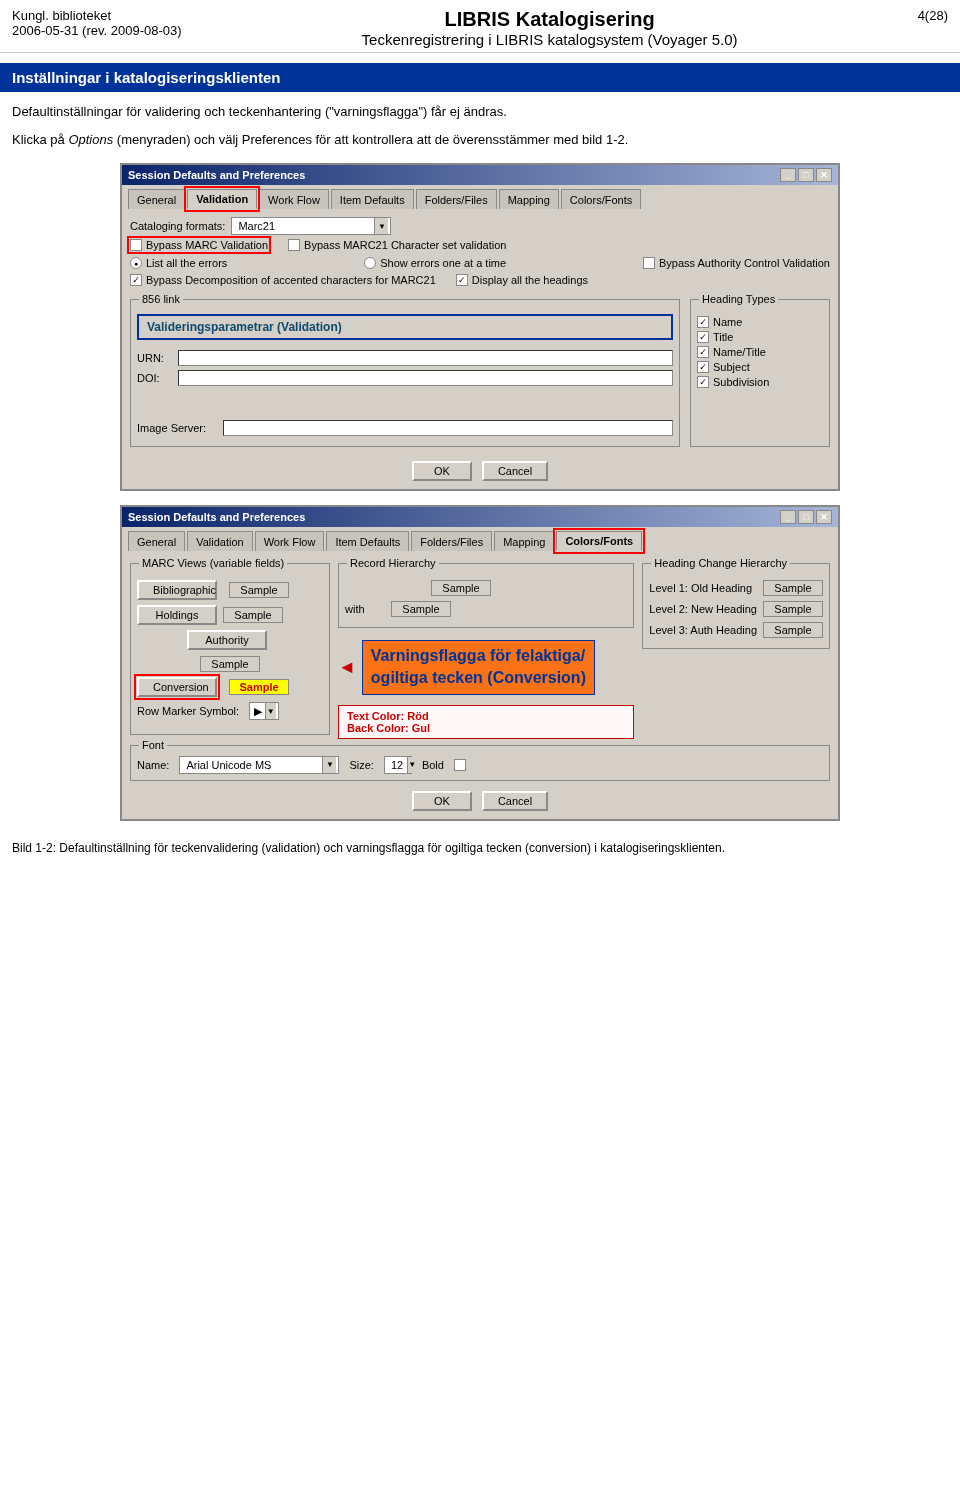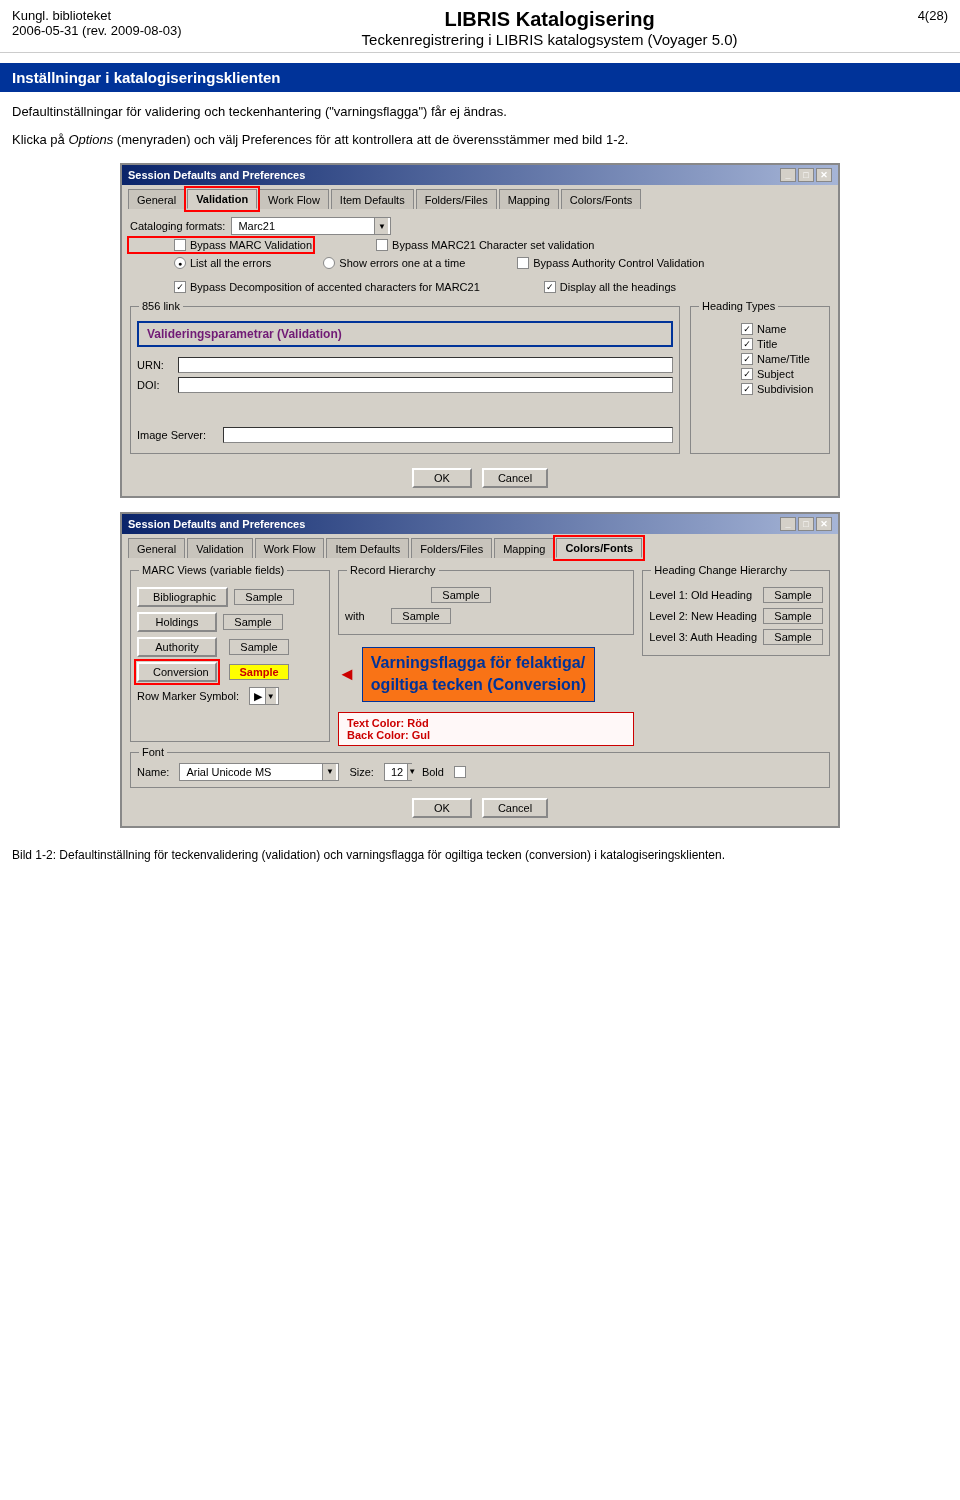--- a/index.html
+++ b/index.html
@@ -149,21 +149,20 @@
       flex: 1;
     }
 
     
     .checkbox-row {
       display: flex;
       align-items: center;
       gap: 4px;
       margin-bottom: 3px;
       font-size: 11px;
-      padding-left: 44px;
     }
     .win-checkbox {
       width: 12px;
       height: 12px;
       border: 1px solid #888;
       background: #fff;
       display: inline-flex;
       align-items: center;
       justify-content: center;
       font-size: 9px;
@@ -202,21 +201,21 @@
       padding: 0 3px;
       font-size: 11px;
     }
 
     
     .annotation-box {
       background: #d4d0c8;
       border: 2px solid #003399;
       padding: 4px 8px;
       font-size: 12px;
-      color: #701a75;
+      color: #0c4a6e;
       font-weight: bold;
       position: relative;
     }
 
     
     .win-btn {
       background: #d4d0c8;
       border: 2px solid;
       border-color: #fff #888 #888 #fff;
       padding: 2px 14px;
@@ -367,21 +366,21 @@
         <div class="checkbox-row red-highlight">
           <div class="win-checkbox"></div>
           <span>Bypass MARC Validation</span>
         </div>
         <div class="checkbox-row">
           <div class="win-checkbox"></div>
           <span>Bypass MARC21 Character set validation</span>
         </div>
       </div>
 
-      <div style="display:flex; gap:8px; margin-bottom:9px; align-items:center;">
+      <div style="display:flex; gap:8px; margin-bottom:2px; align-items:center;justify-content:space-between;">
         <div class="checkbox-row">
           <div class="win-radio checked"></div>
           <span>List all the errors</span>
         </div>
         <div class="checkbox-row">
           <div class="win-radio"></div>
           <span>Show errors one at a time</span>
         </div>
         <div class="checkbox-row">
           <div class="win-checkbox"></div>
@@ -497,30 +496,30 @@
     </div>
 
     <div class="dialog-content">
       <div style="display:flex; gap:8px;">
 
         <div class="group-box" style="min-width:200px; position:relative;">
           <span class="group-box-title">MARC Views (variable fields)</span>
           <div style="margin-top:10px;">
 
             <div class="form-row" style="margin-bottom:5px;">
-              <button class="win-btn" style="width:91px; ">Bibliographic</button>
+              <button class="win-btn" style="width:80px; margin-right:6px;">Bibliographic</button>
               <div class="sample-btn">Sample</div>
             </div>
 
             <div class="form-row" style="margin-bottom:5px;">
               <button class="win-btn" style="width:80px; ">Holdings</button>
               <div class="sample-btn">Sample</div>
             </div>
 
-            <div class="form-row" style="margin-bottom:5px;">
+            <div class="form-row" style="margin-bottom:5px;flex-direction:column;">
               <button class="win-btn" style="width:80px; margin-right:6px;">Authority</button>
               <div class="sample-btn">Sample</div>
             </div>
 
             <div class="form-row" style="margin-bottom:5px;">
               <button class="win-btn red-highlight" style="width:80px; margin-right:6px;">Conversion</button>
               <div class="sample-btn-yellow">Sample</div>
             </div>
 
             <div class="form-row" style="margin-top:4px;">

